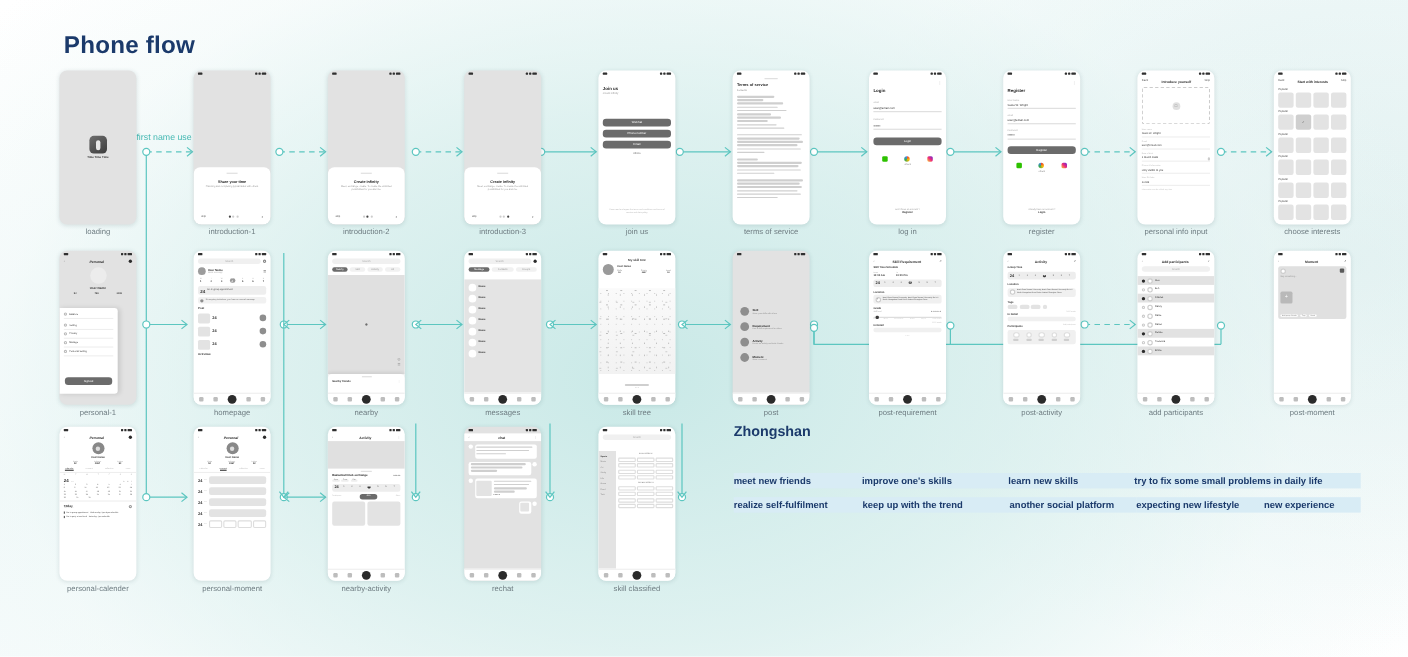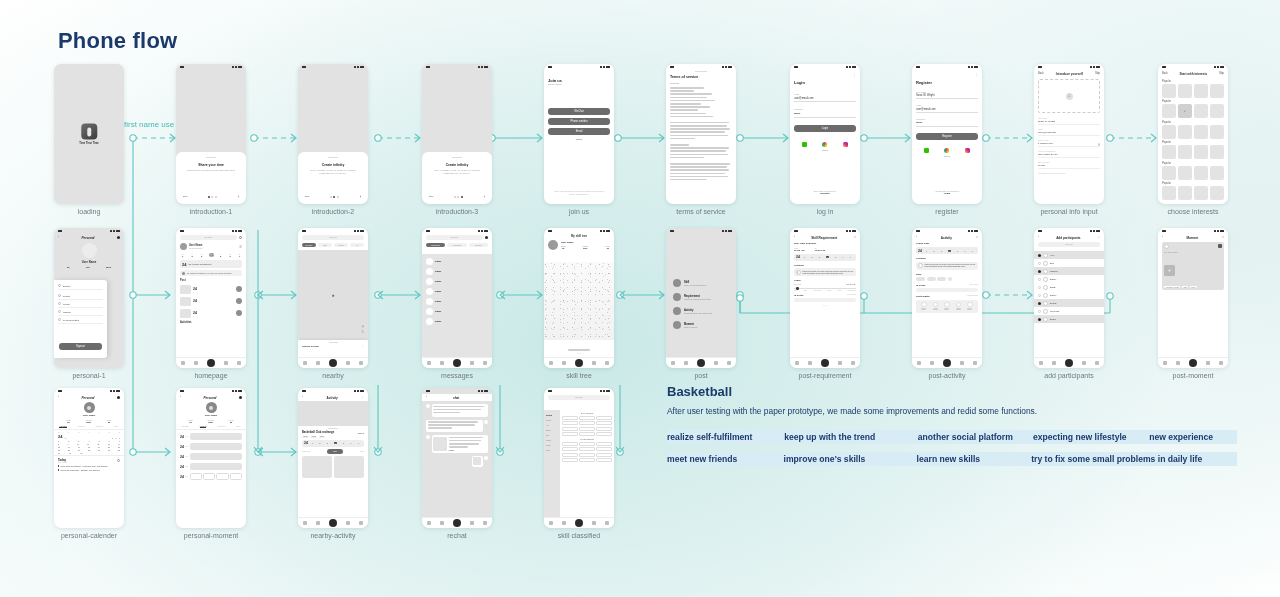--- a/index.html
+++ b/index.html
@@ -1591,30 +1591,30 @@
         <span></span>
       <span class="mid"></span>
       <span></span>
         <span></span>
     </div>
   </div>
   <div class="caption">skill classified</div>
 </div>
 
 <div id="textsec">
-  <div class="h2">Basketball</div>
+  <div class="h2">Zhongshan</div>
   <div class="para">
-    <span>After user testing with the paper prototype, we made some improvements and redid some functions.</span><br>
+    <br>
+  </div>
+  <div class="tagrow">
+    <span class="tag" style="width:120px;">meet new friends</span>
+    <span class="tag" style="width:137px;">improve one's skills</span>
+    <span class="tag" style="width:118px;">learn new skills</span>
+    <span class="tag" style="width:212px;">try to fix some small problems in daily life</span>
   </div>
   <div class="tagrow">
     <span class="tag" style="width:120px;">realize self-fulfilment</span>
     <span class="tag" style="width:137px;">keep up with the trend</span>
     <span class="tag" style="width:118px;">another social platform</span>
     <span class="tag" style="width:119px;">expecting new lifestyle</span>
     <span class="tag" style="width:90px;">new experience</span>
   </div>
-  <div class="tagrow">
-    <span class="tag" style="width:120px;">meet new friends</span>
-    <span class="tag" style="width:137px;">improve one's skills</span>
-    <span class="tag" style="width:118px;">learn new skills</span>
-    <span class="tag" style="width:212px;">try to fix some small problems in daily life</span>
-  </div>
 </div>
 
 </body></html>

